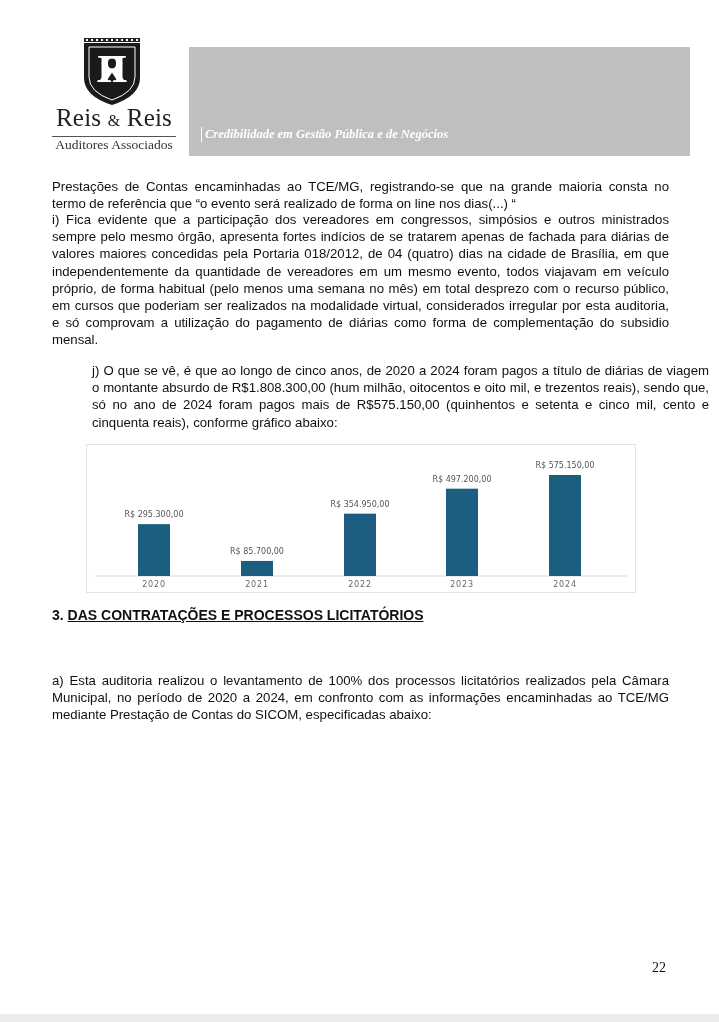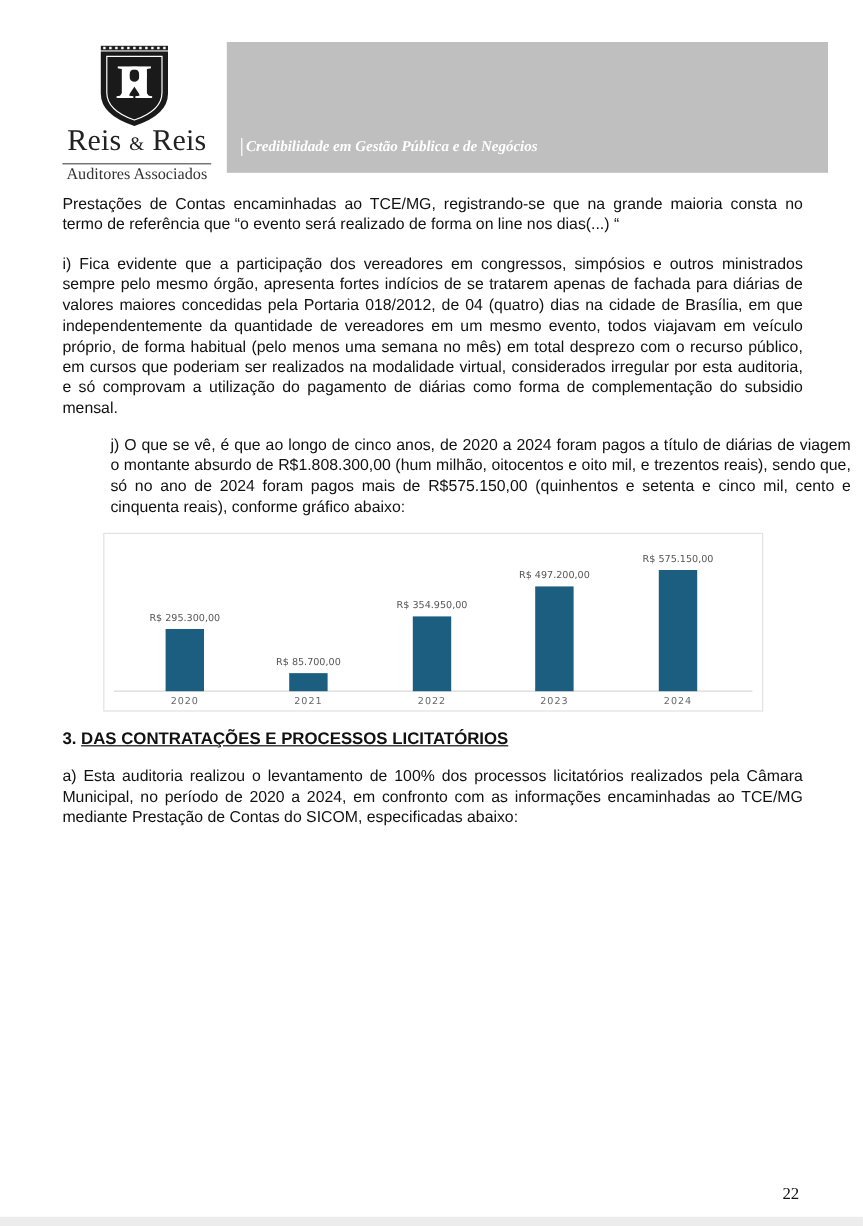--- a/index.html
+++ b/index.html
@@ -8,32 +8,32 @@
     overflow: hidden; font-family: "Liberation Sans", sans-serif; color: #111;
   }
   .logo { position: absolute; left: 50px; top: 38px; width: 128px; height: 110px; }
   .logo .crest { position: absolute; left: 30px; top: 0; width: 64px; height: 68px; }
   .logo .brand { position: absolute; left: 0; top: 66px; width: 128px; text-align: center;
     font-family: "Liberation Serif", serif; font-size: 25px; color: #222; line-height: 28px; letter-spacing: 0.2px; }
   .logo .brand .amp { font-size: 16px; }
   .logo .rule { position: absolute; left: 2px; top: 98px; width: 124px; height: 1px; background: #555; }
   .logo .sub { position: absolute; left: 0; top: 99px; width: 128px; text-align: center;
     font-family: "Liberation Serif", serif; font-size: 13.5px; color: #333; line-height: 16px; }
-  .banner { position: absolute; left: 189px; top: 35px; width: 501px; height: 109px; background: #bfbfbf; }
+  .banner { position: absolute; left: 189px; top: 47px; width: 501px; height: 109px; background: #bfbfbf; }
   .banner .tagline { position: absolute; left: 12px; top: 80px; font-family: "Liberation Serif", serif;
     font-style: italic; font-weight: bold; font-size: 12.5px; color: #ffffff; padding-left: 3px; border-left: 1px solid #fff; line-height: 15px; }
   .para { position: absolute; left: 52px; width: 617px; font-size: 13.2px; line-height: 17.2px;
     text-align: justify; color: #111; }
   .para.last-left { text-align-last: left; }
   .heading { position: absolute; left: 52px; top: 607px; font-size: 14px; font-weight: bold; }
   .heading .u { text-decoration: underline; }
   .chart { position: absolute; left: 86px; top: 444px; width: 548px; height: 147px;
     border: 1px solid #e2e2e2; background: #fff; }
   .chart svg { position: absolute; left: 0; top: 0; }
-  .page-num { position: absolute; left: 652px; top: 988px; font-family: "Liberation Serif", serif; font-size: 14px; color: #111; }
+  .page-num { position: absolute; left: 652px; top: 960px; font-family: "Liberation Serif", serif; font-size: 14px; color: #111; }
   .footer-strip { position: absolute; left: 0; top: 1014px; width: 719px; height: 8px; background: #ececec; }
 </style>
 </head>
 <body>
 
 <div class="logo">
   <svg class="crest" viewBox="0 0 64 68" width="64" height="68">
     <rect x="4" y="0" width="56" height="4" fill="#222"></rect>
     <g fill="#fff">
       <rect x="6" y="1" width="2" height="2"></rect>
@@ -59,21 +59,21 @@
     <span>Reis</span>
   </div>
   <div class="rule"></div>
   <div class="sub">Auditores Associados</div>
 </div>
 
 <div class="banner">
   <div class="tagline">Credibilidade em Gestão Pública e de Negócios</div>
 </div>
 
-<div class="para last-left" style="top:161px;">Prestações de Contas encaminhadas ao TCE/MG, registrando-se que na grande maioria consta no termo de referência que “o evento será realizado de forma on line nos dias(...) “</div>
+<div class="para last-left" style="top:178px;">Prestações de Contas encaminhadas ao TCE/MG, registrando-se que na grande maioria consta no termo de referência que “o evento será realizado de forma on line nos dias(...) “</div>
 <div class="para last-left" style="top:211px;">i) Fica evidente que a participação dos vereadores em congressos, simpósios e outros ministrados sempre pelo mesmo órgão, apresenta fortes indícios de se tratarem apenas de fachada para diárias de valores maiores concedidas pela Portaria 018/2012, de 04 (quatro) dias na cidade de Brasília, em que independentemente da quantidade de vereadores em um mesmo evento, todos viajavam em veículo próprio, de forma habitual (pelo menos uma semana no mês) em total desprezo com o recurso público, em cursos que poderiam ser realizados na modalidade virtual, considerados irregular por esta auditoria, e só comprovam a utilização do pagamento de diárias como forma de complementação do subsidio mensal.</div>
 <div class="para last-left" style="top:362px;margin-left:40px;">j) O que se vê, é que ao longo de cinco anos, de 2020 a 2024 foram pagos a título de diárias de viagem o montante absurdo de R$1.808.300,00 (hum milhão, oitocentos e oito mil, e trezentos reais), sendo que, só no ano de 2024 foram pagos mais de R$575.150,00 (quinhentos e setenta e cinco mil, cento e cinquenta reais), conforme gráfico abaixo:</div>
 
 <div class="chart">
   <svg id="chart-svg" width="548" height="147">
     <line id="chart-baseline" x1="8" y1="131" x2="540" y2="131" stroke="#d9d9d9" stroke-width="1"></line>
     <g id="bars">
         <rect x="51" y="79.1434408415196" width="32" height="51.856559158480394" fill="#1b5e7f"></rect>
         <rect x="154" y="115.95053464313658" width="32" height="15.049465356863426" fill="#1b5e7f"></rect>
         <rect x="257" y="68.66852125532469" width="32" height="62.3314787446753" fill="#1b5e7f"></rect>
@@ -95,16 +95,16 @@
         <text x="478" y="142" text-anchor="middle" font-size="8" font-family="DejaVu Sans, sans-serif" fill="#666" letter-spacing="0.8">2024</text>
       </g>
   </svg>
 </div>
 
 <div class="heading">
   <span>3.</span>
   <span class="u">DAS CONTRATAÇÕES E PROCESSOS LICITATÓRIOS</span>
 </div>
 
-<div class="para last-left" style="top:638px;">a) Esta auditoria realizou o levantamento de 100% dos processos licitatórios realizados pela Câmara Municipal, no período de 2020 a 2024, em confronto com as informações encaminhadas ao TCE/MG mediante Prestação de Contas do SICOM, especificadas abaixo:</div>
+<div class="para last-left" style="top:672px;">a) Esta auditoria realizou o levantamento de 100% dos processos licitatórios realizados pela Câmara Municipal, no período de 2020 a 2024, em confronto com as informações encaminhadas ao TCE/MG mediante Prestação de Contas do SICOM, especificadas abaixo:</div>
 
 <div class="page-num">22</div>
 <div class="footer-strip"></div>
 
 </body></html>

